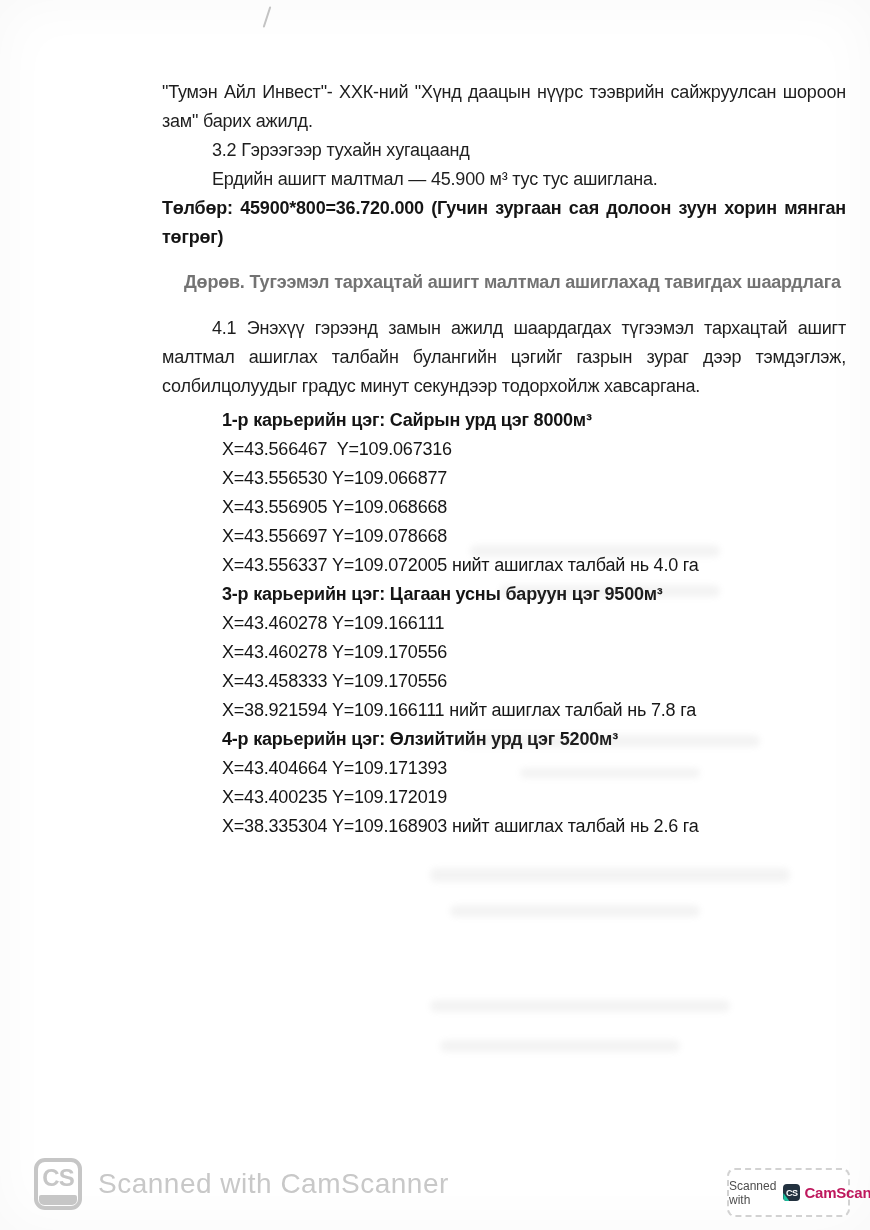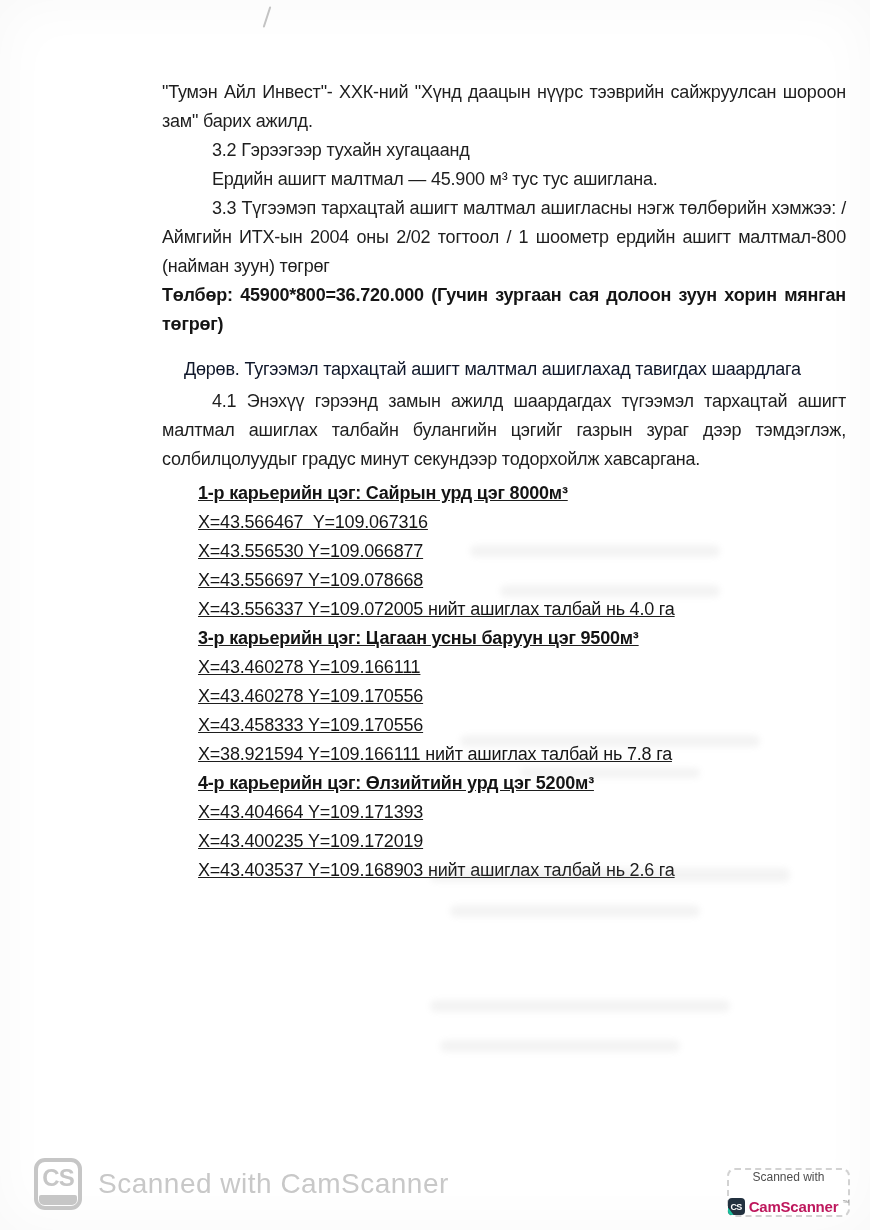--- a/index.html
+++ b/index.html
@@ -9,44 +9,44 @@
 
   .page { position:absolute; inset:0; }
 
   .doc {
     position:absolute; left:162px; top:78px; width:684px;
     font-size:18px; line-height:29px; letter-spacing:-0.2px; color:#1e1e1e;
   }
   .para { text-align:justify; text-align-last:left; }
   .indent { text-indent:50px; }
   .bold { font-weight:700; color:#151515; }
-  .heading { font-weight:400; margin-top:16px; margin-bottom:3px; padding-left:22px; color:#0f172a; }
+  .heading { font-weight:700; margin-top:16px; margin-bottom:17px; padding-left:22px; color:#737373; }
 
-  .quarries { margin-top:5px; margin-left:36px;text-decoration:underline; }
+  .quarries { margin-top:5px; margin-left:60px; }
   .q-title { font-weight:700; color:#141414; line-height:29px; }
   .coord { white-space:pre-wrap; line-height:29px; color:#161616; }
 
   
   .smudge { position:absolute; background:#8f8f8f; opacity:0.10; filter:blur(3px); border-radius:6px; }
   .pen-mark { position:absolute; left:266px; top:6px; width:2px; height:22px;
               background:#8a8a8a; transform:rotate(18deg); opacity:0.5; border-radius:2px; }
 
   
   .wm { position:absolute; left:34px; top:1158px; display:flex; align-items:center; gap:16px; }
   .wm-logo { position:relative; width:48px; height:52px; border:4px solid #c6c6c6; border-radius:11px; }
   .wm-logo-cs { position:absolute; top:2px; left:0; right:0; text-align:center;
                 font-weight:700; font-size:24px; color:#c6c6c6; letter-spacing:-1px; }
   .wm-logo-bar { position:absolute; left:1px; right:1px; bottom:1px; height:10px;
                  background:#c6c6c6; border-radius:2px 2px 5px 5px; }
   .wm-label { font-size:28px; color:#c8c8c8; letter-spacing:0.5px; }
 
   
   .badge { position:absolute; left:727px; top:1168px; width:123px; height:49px;
            background:#ffffff; border:2px dashed #d2d2d2; border-radius:8px;
-           display:flex; flex-direction:column; align-items:center; justify-content:space-between; gap:1px; }
+           display:flex; align-items:center; justify-content:flex-start; gap:7px; }
   .badge-top { font-size:12px; color:#4d4d4d; line-height:14px; }
   .badge-row { display:flex; align-items:center; gap:4px; }
   .badge-ico { position:relative; width:17px; height:17px; background:#22313f; border-radius:4px;
                overflow:hidden; display:flex; align-items:center; justify-content:center; }
   .badge-ico span { color:#ffffff; font-weight:700; font-size:9px; letter-spacing:-0.5px; }
   .badge-ico::after { content:""; position:absolute; left:0; bottom:0; width:6px; height:8px;
                       background:#19c39f; clip-path:polygon(0 0, 0 100%, 100% 100%); }
   .badge-brand { font-size:15px; font-weight:700; color:#be185d; letter-spacing:-0.2px; }
   .badge-tm { font-size:7px; color:#8a8a8a; vertical-align:top; position:relative; top:-4px; }
 </style>
@@ -54,49 +54,49 @@
 <body>
 
 <div class="page">
 
   <div class="pen-mark"></div>
 
   <div class="doc">
     <p class="para">"Тумэн Айл Инвест"- ХХК-ний "Хүнд даацын нүүрс тээврийн сайжруулсан шороон зам" барих ажилд.</p>
     <p class="para indent">3.2 Гэрээгээр тухайн хугацаанд</p>
     <p class="para indent">Ердийн ашигт малтмал — 45.900 м³ тус тус ашиглана.</p>
-    <p class="para indent">3.3 Түгээмэп тархацтай ашигт малтмал ашигласны нэгж төлбөрийн хэмжээ: /Аймгийн ИТХ-ын 2004 оны 2/02 тогтоол / 1 шоометр ердийн ашигт малтмал-800 (найман зуун) төгрөг</p>
     <p class="para bold">Төлбөр:  45900*800=36.720.000 (Гучин зургаан сая долоон зуун хорин мянган төгрөг)</p>
     <p class="heading">Дөрөв. Тугээмэл тархацтай ашигт малтмал ашиглахад тавигдах шаардлага</p>
     <p class="para indent">4.1 Энэхүү гэрээнд замын ажилд шаардагдах түгээмэл тархацтай ашигт малтмал ашиглах талбайн булангийн цэгийг газрын зураг дээр тэмдэглэж, солбилцолуудыг градус минут секундээр тодорхойлж хавсаргана.</p>
 
     <div class="quarries">
 
       <div>
         <div class="q-title">1-р карьерийн цэг: Сайрын урд цэг 8000м³</div>
         <div class="coord">X=43.566467  Y=109.067316</div>
         <div class="coord">X=43.556530 Y=109.066877</div>
+        <div class="coord">X=43.556905 Y=109.068668</div>
         <div class="coord">X=43.556697 Y=109.078668</div>
         <div class="coord">X=43.556337 Y=109.072005 нийт ашиглах талбай нь 4.0 га</div>
       </div>
 
 
       <div>
         <div class="q-title">3-р карьерийн цэг: Цагаан усны баруун цэг 9500м³</div>
         <div class="coord">X=43.460278 Y=109.166111</div>
         <div class="coord">X=43.460278 Y=109.170556</div>
         <div class="coord">X=43.458333 Y=109.170556</div>
         <div class="coord">X=38.921594 Y=109.166111 нийт ашиглах талбай нь 7.8 га</div>
       </div>
 
       <div>
         <div class="q-title">4-р карьерийн цэг: Өлзийтийн урд цэг 5200м³</div>
         <div class="coord">X=43.404664 Y=109.171393</div>
         <div class="coord">X=43.400235 Y=109.172019</div>
-        <div class="coord">X=43.403537 Y=109.168903 нийт ашиглах талбай нь 2.6 га</div>
+        <div class="coord">X=38.335304 Y=109.168903 нийт ашиглах талбай нь 2.6 га</div>
       </div>
 
     </div>
   </div>
 
   <div class="smudge" style="left:470px;top:545px;width:250px;height:12px;"></div>
   <div class="smudge" style="left:500px;top:585px;width:220px;height:12px;"></div>
   <div class="smudge" style="left:460px;top:735px;width:300px;height:12px;"></div>
   <div class="smudge" style="left:520px;top:768px;width:180px;height:10px;"></div>
   <div class="smudge" style="left:430px;top:868px;width:360px;height:14px;"></div>

